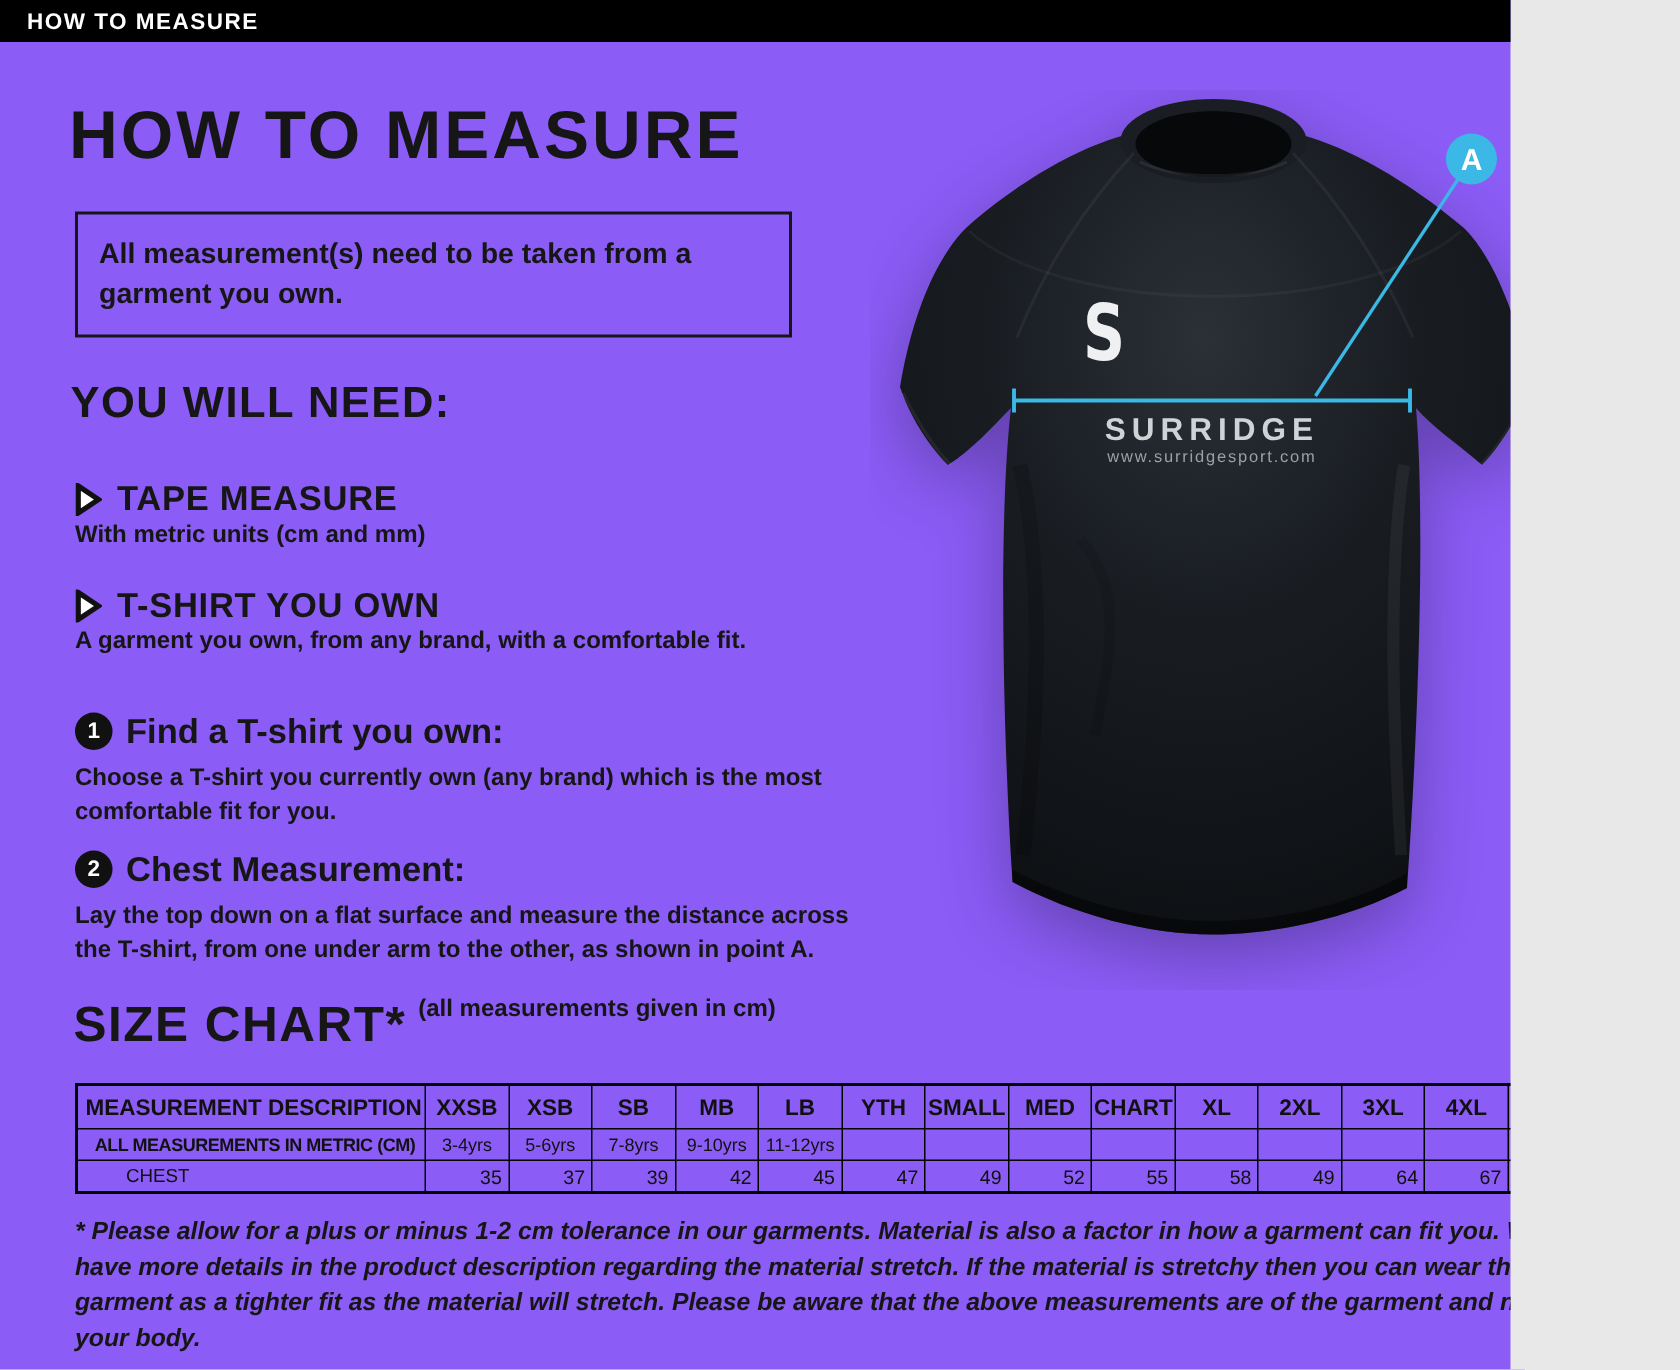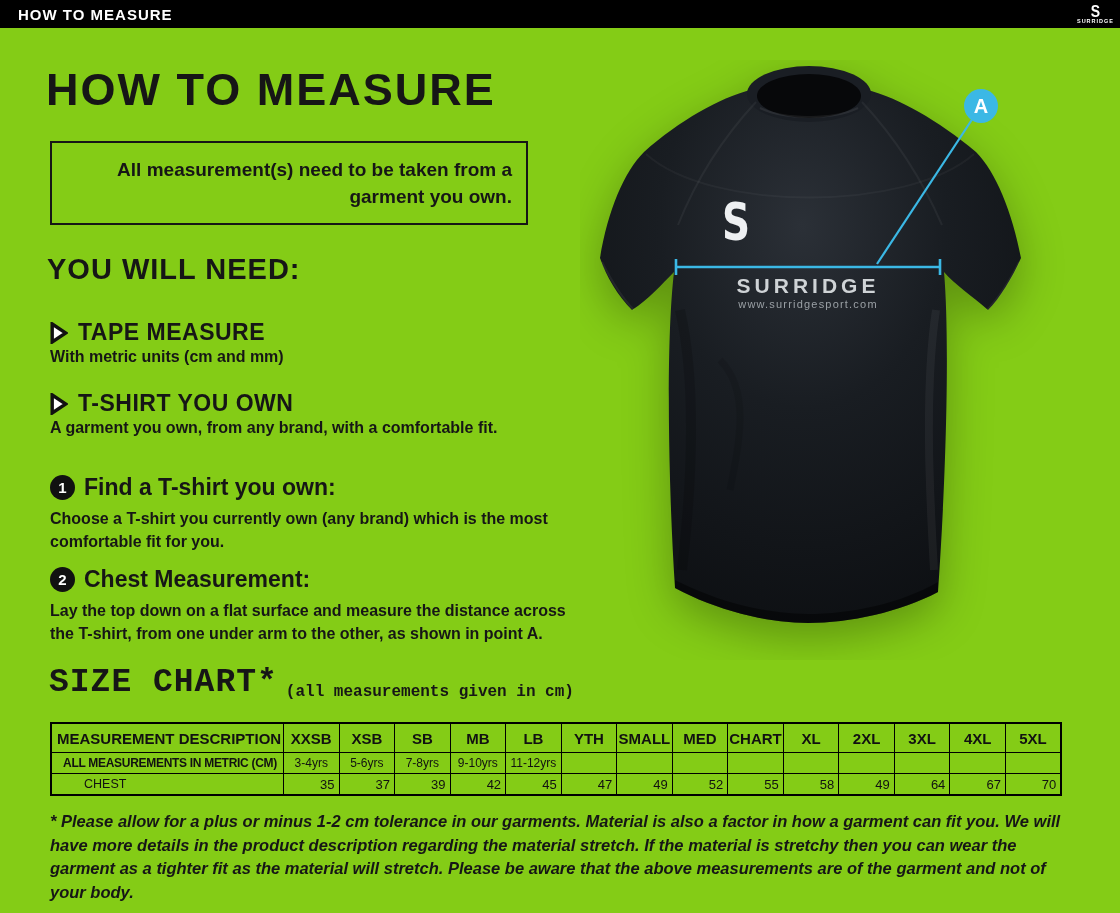--- a/index.html
+++ b/index.html
@@ -1,31 +1,31 @@
 <!DOCTYPE html>
 <html><head>
 <meta charset="utf-8">
 <style>
   html,body{margin:0;padding:0;background:#e8e8e8;}
-  #canvas{position:relative;width:1120px;height:913px;background:#84cc16;overflow:hidden;
+  #canvas{position:relative;width:1007px;height:913px;background:#8b5cf6;overflow:hidden;
           font-family:"Liberation Sans",sans-serif;color:#111;}
 
   
   .topbar{position:absolute;left:0;top:0;width:1120px;height:28px;background:#000;
           display:flex;align-items:center;justify-content:space-between;}
   .topbar-title{color:#fff;font-size:15px;font-weight:700;letter-spacing:1px;padding-left:18px;}
   .topbar-logo{display:flex;flex-direction:column;align-items:center;padding-right:6px;line-height:1;}
   .logo-s{color:#fff;font-weight:700;font-size:14px;transform:scaleY(1.15);}
   .logo-text{color:#fff;font-size:5.5px;font-weight:700;letter-spacing:1px;margin-top:1px;}
 
   
   .h1{position:absolute;left:46px;top:64px;font-size:45px;font-weight:800;letter-spacing:2px;color:#161616;}
   .notice-box{position:absolute;left:50px;top:141px;width:474px;height:80px;border:2px solid #161616;
               display:flex;align-items:center;}
-  .notice-text{font-size:19px;font-weight:700;line-height:27px;padding:0 14px;color:#161616;text-align:right;}
+  .notice-text{font-size:19px;font-weight:700;line-height:27px;padding:0 14px;color:#161616;}
 
   .h2{position:absolute;left:47px;font-size:29px;font-weight:800;letter-spacing:1px;color:#161616;}
   .h2.need{top:253px;}
 
   .need-item{position:absolute;left:50px;}
   .need-item.first{top:319px;}
   .need-item.second{top:390px;}
   .need-head{display:flex;align-items:center;gap:10px;}
   .tri-icon{width:18px;height:22px;flex:0 0 auto;}
   .need-title{font-size:23px;font-weight:800;letter-spacing:.5px;color:#161616;}
@@ -33,21 +33,21 @@
 
   .step{position:absolute;left:50px;width:530px;}
   .step.one{top:474px;}
   .step.two{top:566px;}
   .step-head{display:flex;align-items:center;gap:9px;}
   .step-circle{width:25px;height:25px;border-radius:50%;background:#111;color:#fff;
                display:flex;align-items:center;justify-content:center;font-size:15px;font-weight:700;flex:0 0 auto;}
   .step-title{font-size:23px;font-weight:800;color:#161616;}
   .step-desc{font-size:16px;font-weight:700;line-height:23px;margin-top:6px;color:#161616;}
 
-  .sizechart-head{position:absolute;left:49px;top:664px;display:flex;align-items:flex-end;gap:8px;font-family:Liberation Mono, monospace;}
+  .sizechart-head{position:absolute;left:49px;top:664px;display:flex;align-items:flex-start;gap:8px;}
   .sizechart-title{font-size:33px;font-weight:800;letter-spacing:1px;color:#161616;}
   .sizechart-sub{font-size:16px;font-weight:700;color:#161616;}
 
   
   .table-wrap{position:absolute;left:50px;top:722px;}
   .size-table{border-collapse:collapse;table-layout:fixed;width:1012px;border:2px solid #000;}
   .size-table th,.size-table td{border:1px solid #000;text-align:center;white-space:nowrap;overflow:hidden;padding:0;}
   .size-table th{height:28px;font-size:15px;font-weight:700;}
   .size-table .desc-col{width:226px;text-align:left;padding-left:5px;margin-left:33px;}
   .size-table tr.metric-row td{height:20px;font-size:12px;font-weight:400;}

